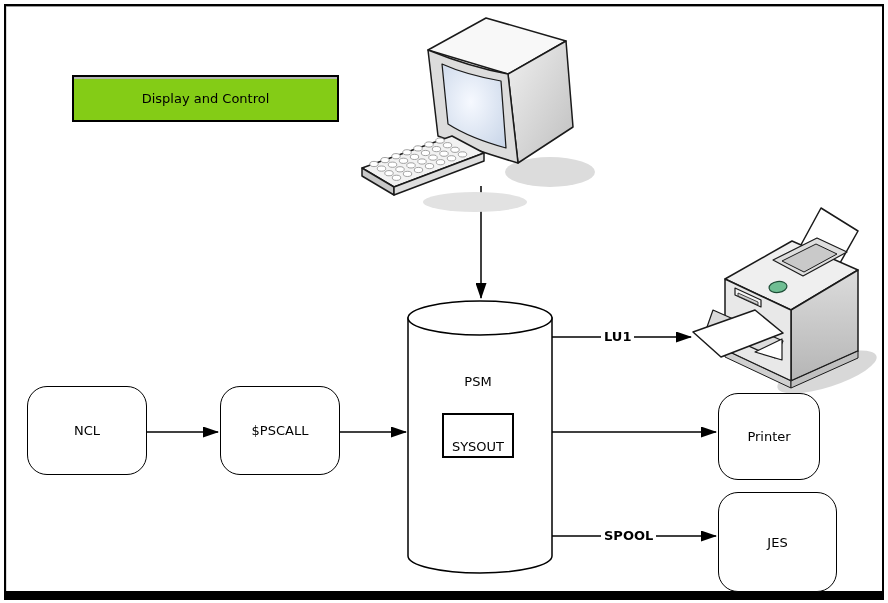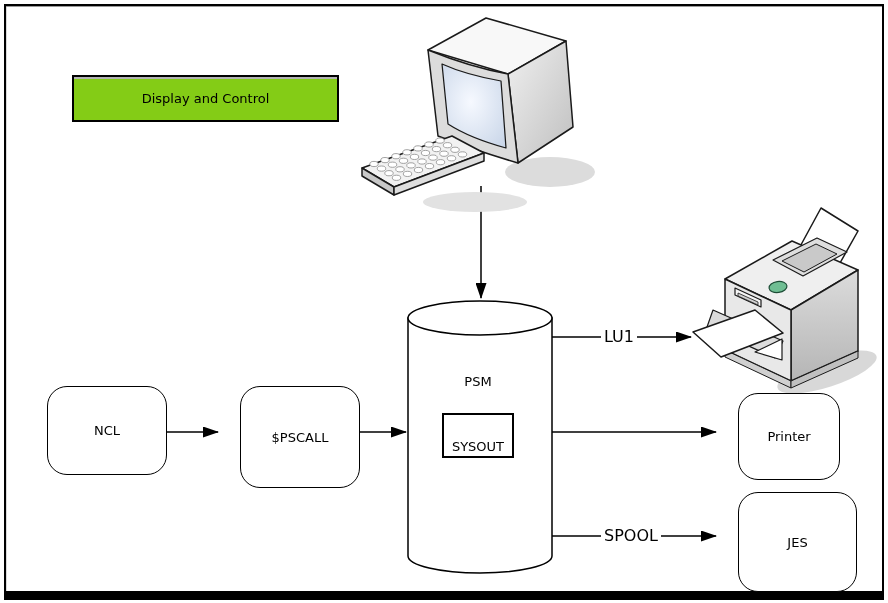--- a/index.html
+++ b/index.html
@@ -21,34 +21,33 @@
     box-shadow:inset 0 2px 0 #b3b3b3;
     display:flex;align-items:center;justify-content:center;
     font-size:13px;
     margin-top:24px;
   }
   .node{
     position:absolute;box-sizing:border-box;background:#fff;
     border:1.5px solid #000;border-radius:20px;
     display:flex;align-items:center;justify-content:center;
     font-size:13px;
-    margin-left:20px;
   }
   .node-ncl{left:27px;top:386px;width:120px;height:89px;}
-  .node-pscall{left:220px;top:386px;width:120px;height:102px;}
+  .node-pscall{left:220px;top:386px;width:120px;height:89px;}
   .node-printer{left:718px;top:393px;width:102px;height:87px;}
   .node-jes{left:718px;top:492px;width:119px;height:100px;}
   .spoolbox{
     position:absolute;left:442px;top:413px;width:72px;height:45px;
     box-sizing:border-box;border:2px solid #000;background:#fff;
     display:flex;flex-direction:column;align-items:center;justify-content:flex-end;
     font-size:13px;line-height:1.3;gap:48px;
   }
   .edge-label{
-    position:absolute;background:#fff;padding:0 3px;font-size:16px;line-height:15px;
+    position:absolute;background:#fff;padding:0 3px;font-size:13px;line-height:15px;font-weight:bold;
   }
   .lbl-lu1{left:601px;top:329px;}
   .lbl-sysout{left:601px;top:528px;}
   svg{position:absolute;overflow:visible;}
   .connectors{left:0;top:0;}
   .svg-monitor{left:360px;top:10px;}
   .svg-cylinder{left:400px;top:294px;}
   .svg-printer{left:685px;top:200px;}
 </style>
 </head>

